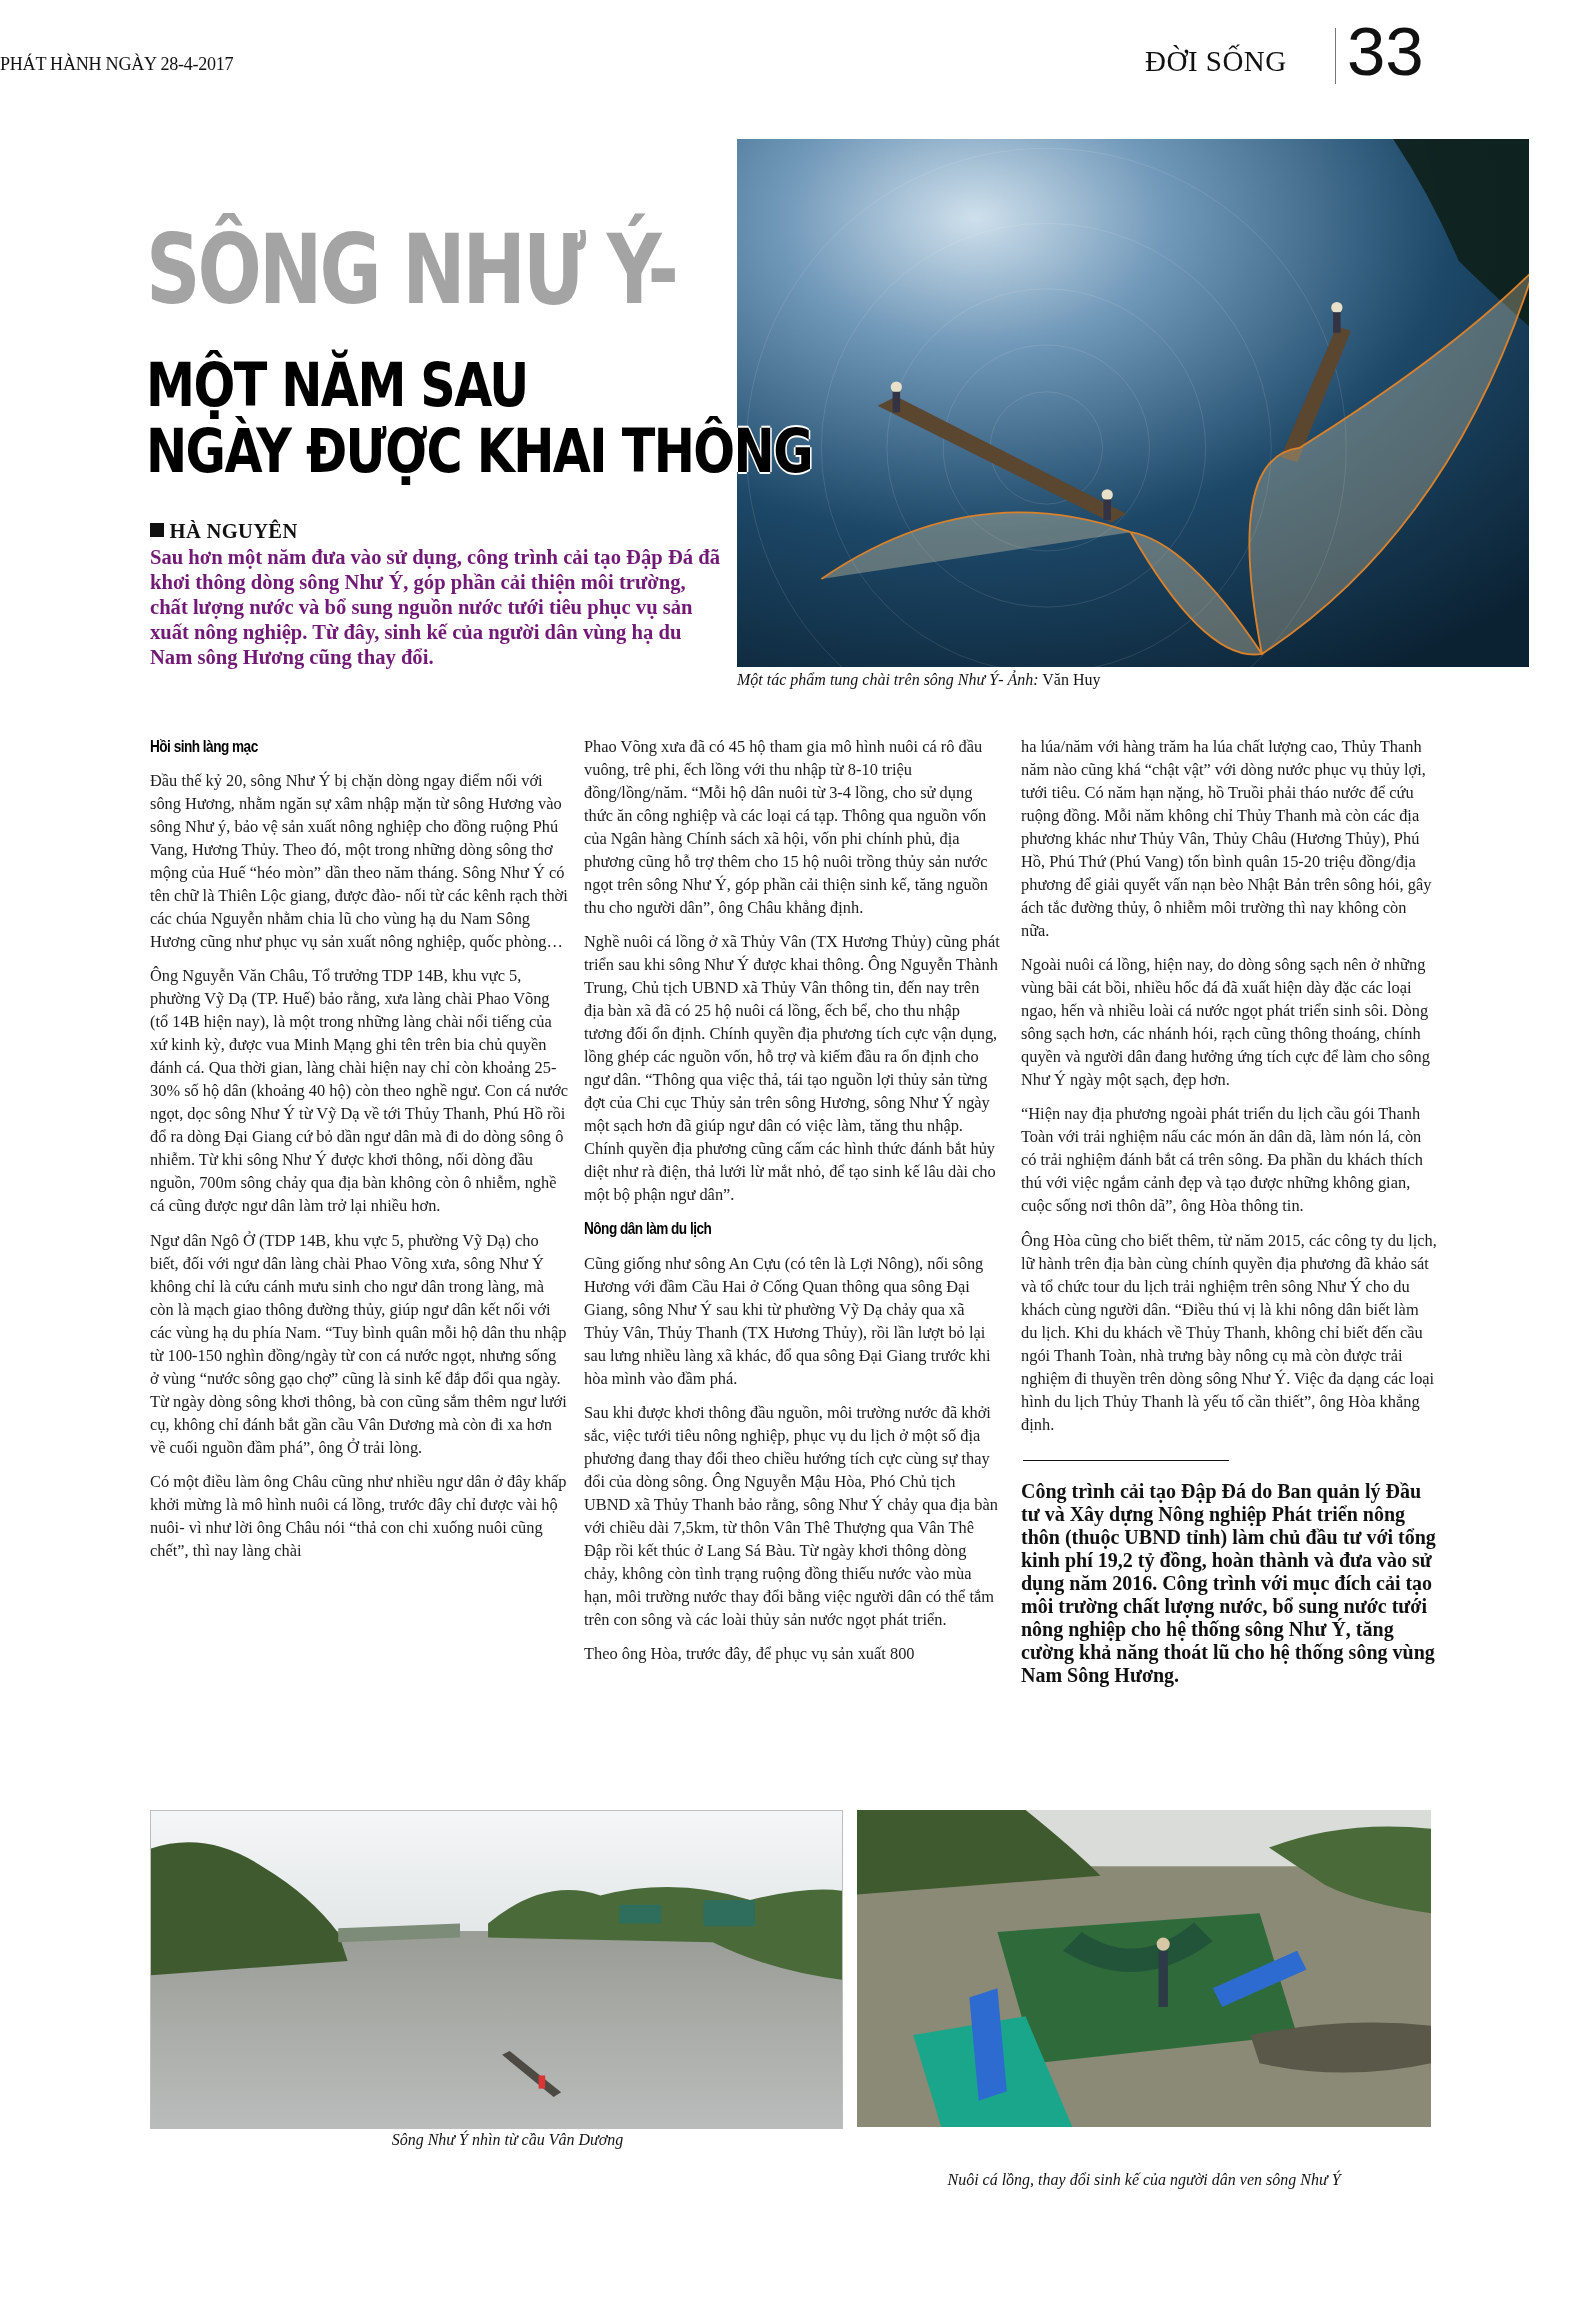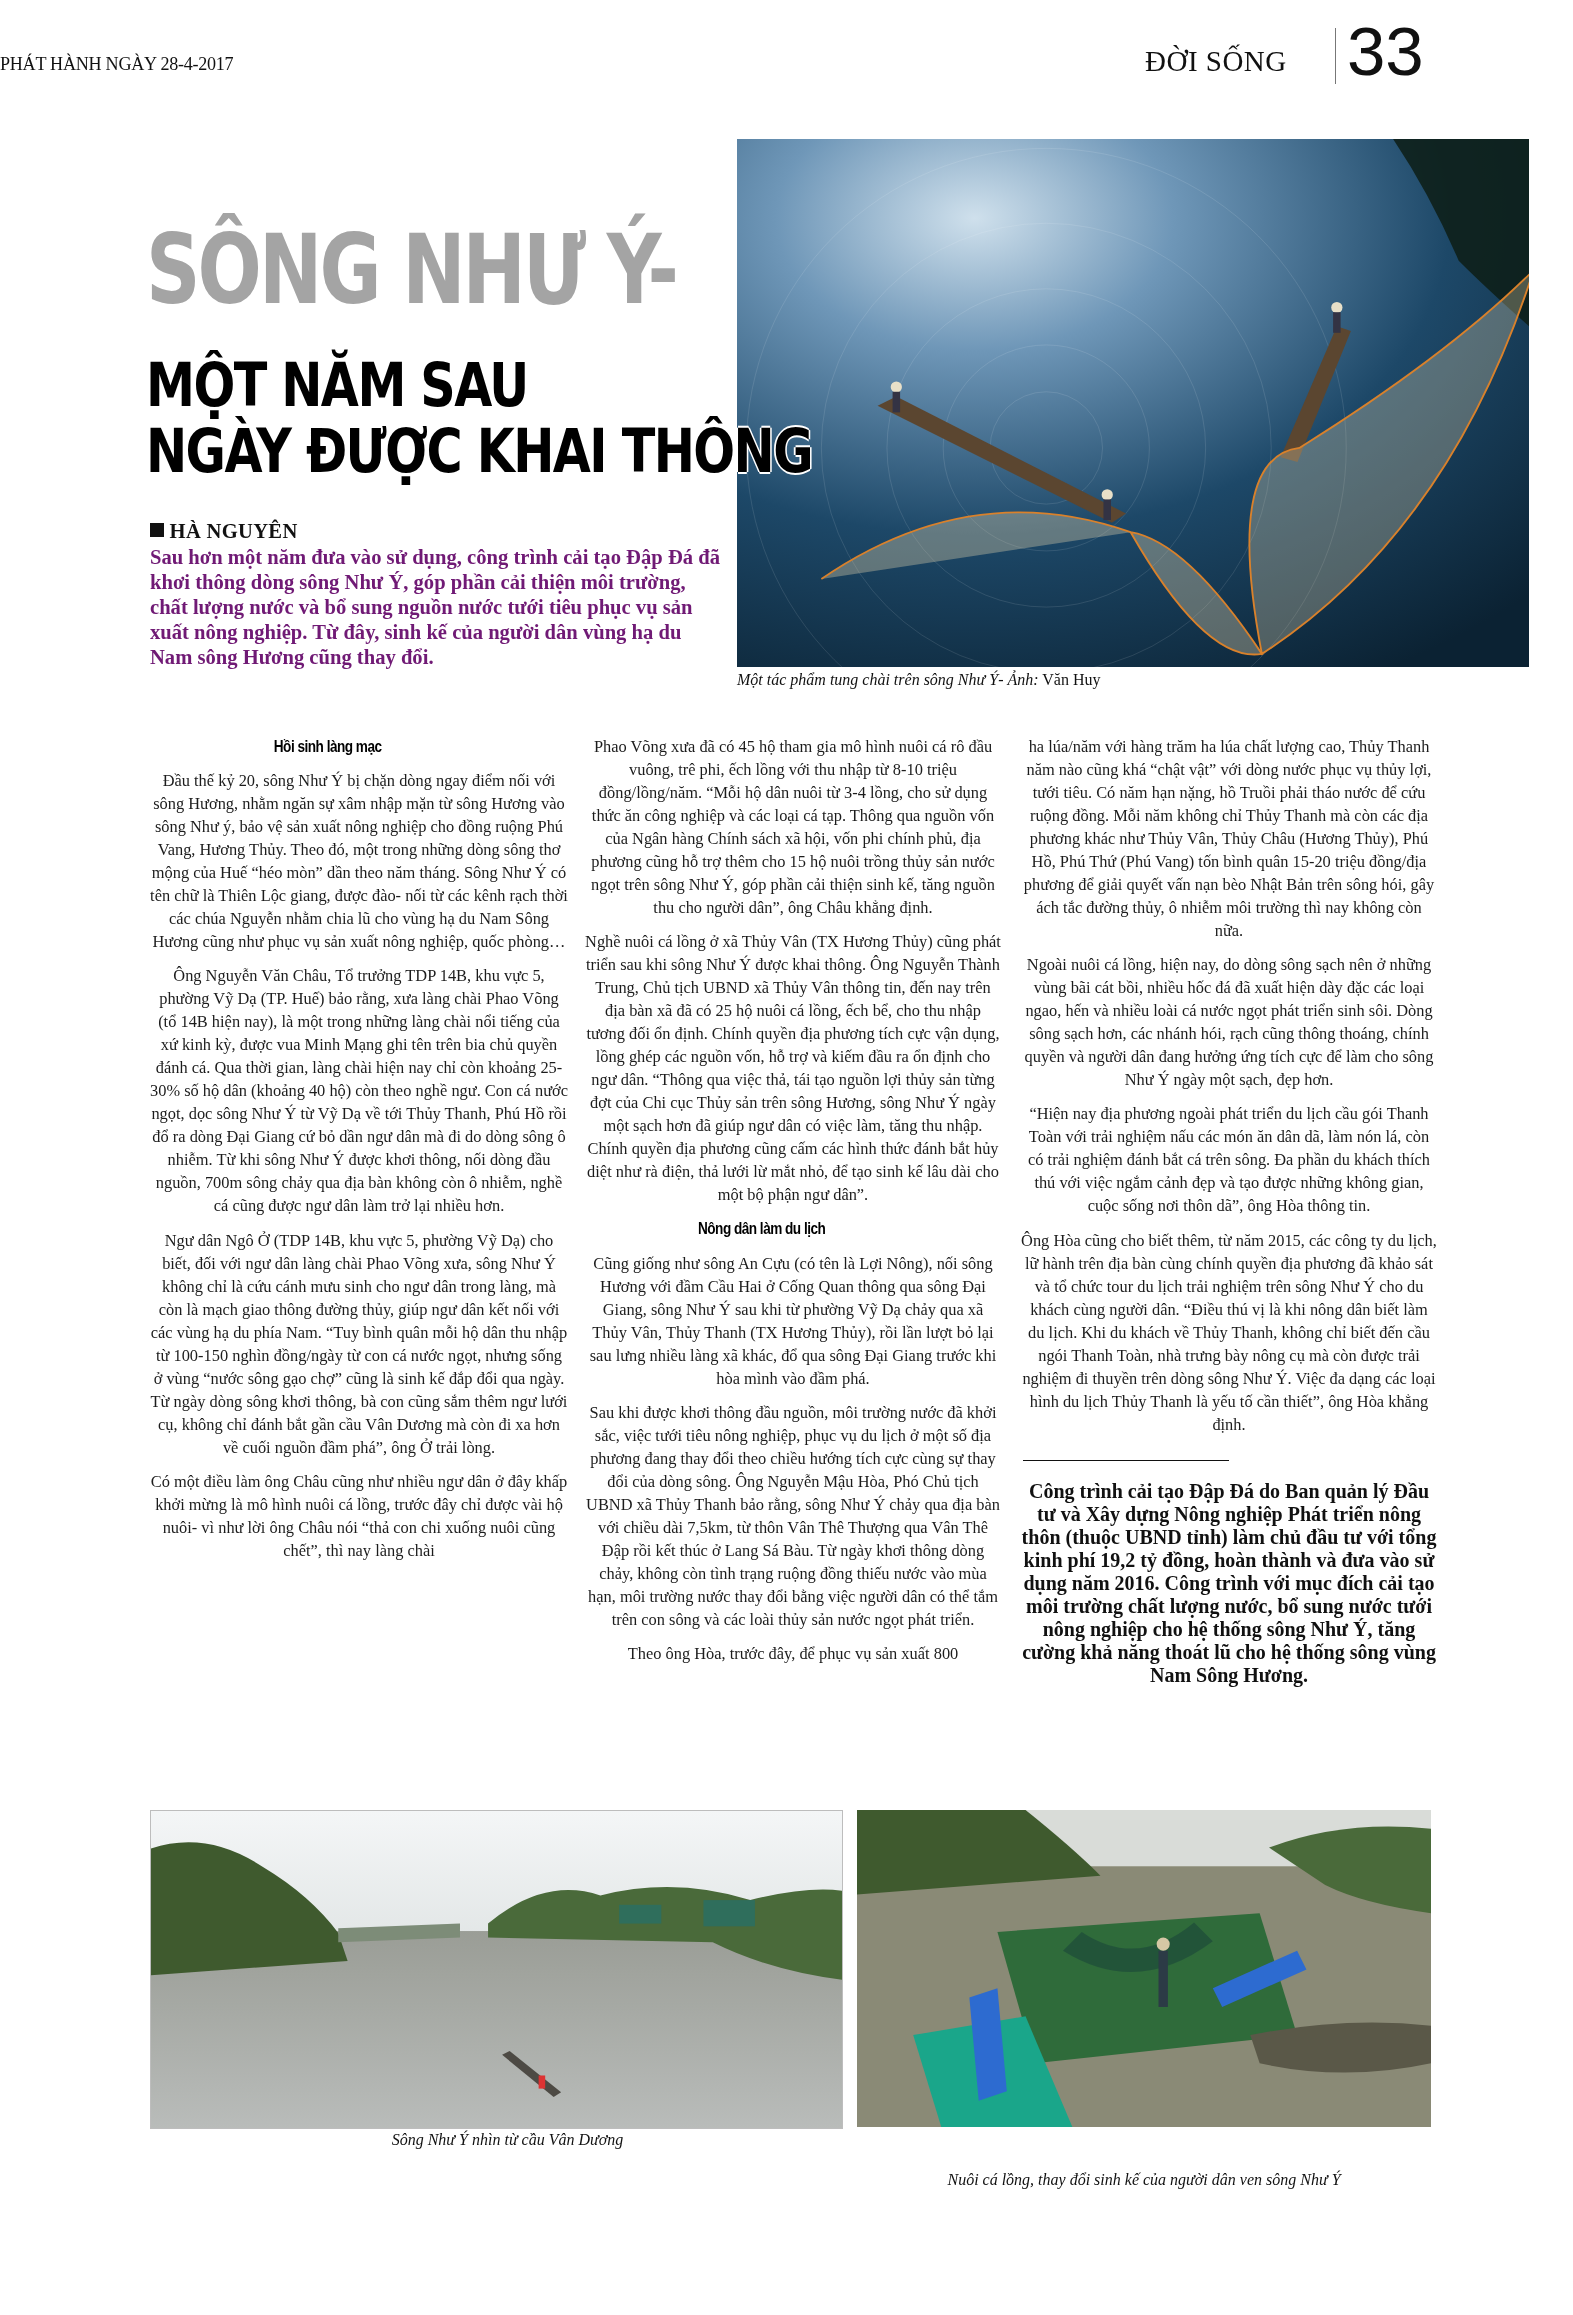--- a/index.html
+++ b/index.html
@@ -19,21 +19,21 @@
   .hero-caption .credit { font-style:normal; }
 
   
   .kicker-title { left:146px; top:204px; font-family:"DejaVu Sans", sans-serif; font-weight:bold; font-size:97px; line-height:131px; color:#a4a4a4; letter-spacing:-3.7px; transform:scaleX(0.78); transform-origin:left; white-space:nowrap; }
   .main-title { left:146px; top:352px; font-family:"DejaVu Sans", sans-serif; font-weight:bold; font-size:60px; line-height:66px; color:#000; letter-spacing:-1.9px; transform:scaleX(0.82); transform-origin:left; white-space:nowrap; z-index:3; text-shadow:1.9px 0 0 #fff, -1.9px 0 0 #fff, 0 1.9px 0 #fff, 0 -1.9px 0 #fff; }
   .byline { left:150px; top:500px; font-size:20.6px; font-weight:bold; color:#111; letter-spacing:0.3px;margin-top:20px; }
   .byline-mark { display:inline-block; width:14px; height:14px; background:#111; margin-right:5.6px; vertical-align:0.9px; }
   .lead { left:150px; top:545px; width:572px; font-size:20.6px; line-height:25px; font-weight:bold; color:#701a75; }
 
   
-  .col { top:735px; width:418px; font-size:16.4px; line-height:23px; color:#1c1c1c; text-align:center; }
+  .col { top:735px; width:418px; font-size:16.4px; line-height:23px; color:#1c1c1c; text-align:left; }
   .col p { margin:0 0 11.2px 0; }
   .col h3 { margin:0 0 11.2px 0; font-family:"Liberation Sans", sans-serif; font-size:16px; font-weight:bold; letter-spacing:-0.6px; transform:scaleX(0.85); transform-origin:left; color:#000; }
   .col1 { left:150px; }
   .col2 { left:584px; }
   .col3 { left:1021px; width:416px; }
   .sidebar-rule { margin:24px 0 19px 1.9px; width:206px; height:1.9px; background:#111; }
   .factbox { font-weight:bold; font-size:20px; line-height:23px; color:#111; }
 
   
   .photo-left { left:150px; top:1810px; width:691px; height:317px; overflow:hidden; border:0.9px solid #bdbdbd; }

